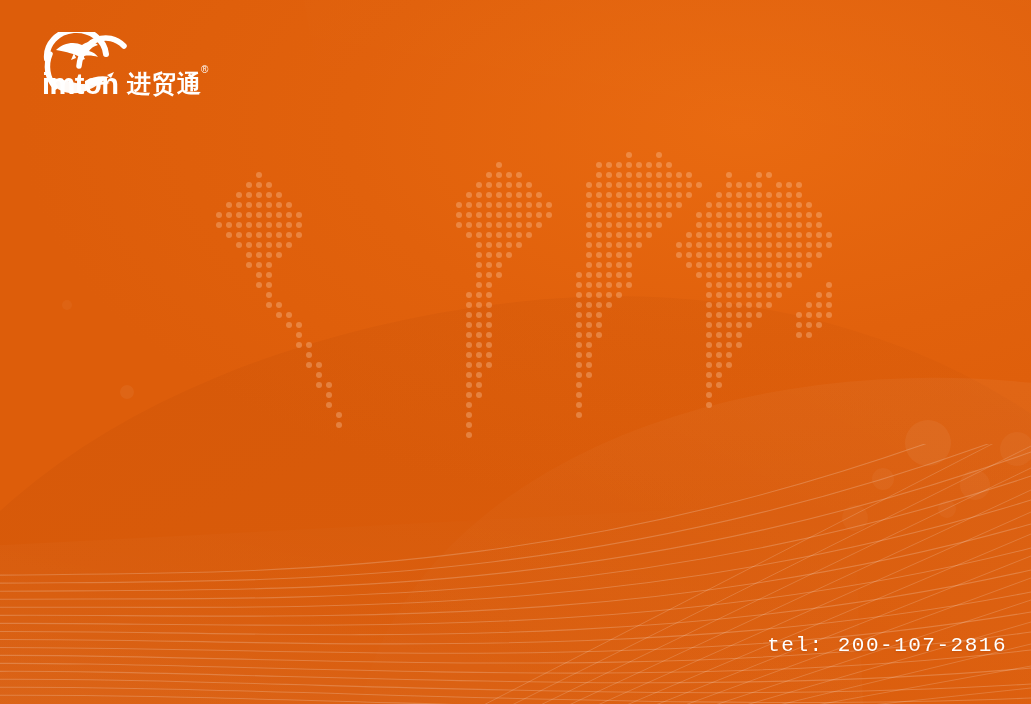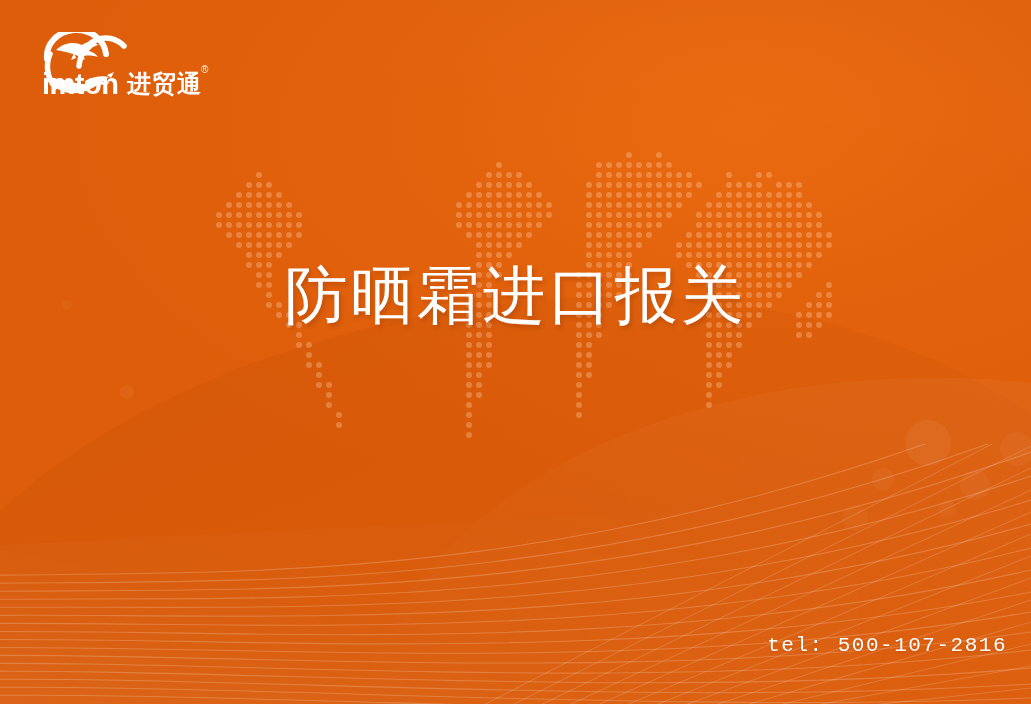--- a/index.html
+++ b/index.html
@@ -775,18 +775,17 @@
 
       <text x="4" y="62" font-family="Liberation Sans, sans-serif" font-size="29" font-weight="700" fill="#ffffff" letter-spacing="-0.5">imton</text>
 
       <text x="89" y="60" font-family="Liberation Sans, sans-serif" font-size="24" font-weight="700" fill="#ffffff" letter-spacing="1">进贸通</text>
 
       <text x="163" y="41" font-family="Liberation Sans, sans-serif" font-size="10" fill="#ffffff">®</text>
     </svg>
   </div>
 
   <div class="titles">
-    <div class="title-line l1">防晒霜进口报关</div>
   </div>
 
-  <div class="tel">tel: 500-107-2816</div>
+  <div class="tel">tel: 200-107-2816</div>
 
 </div>
 
 </body></html>

